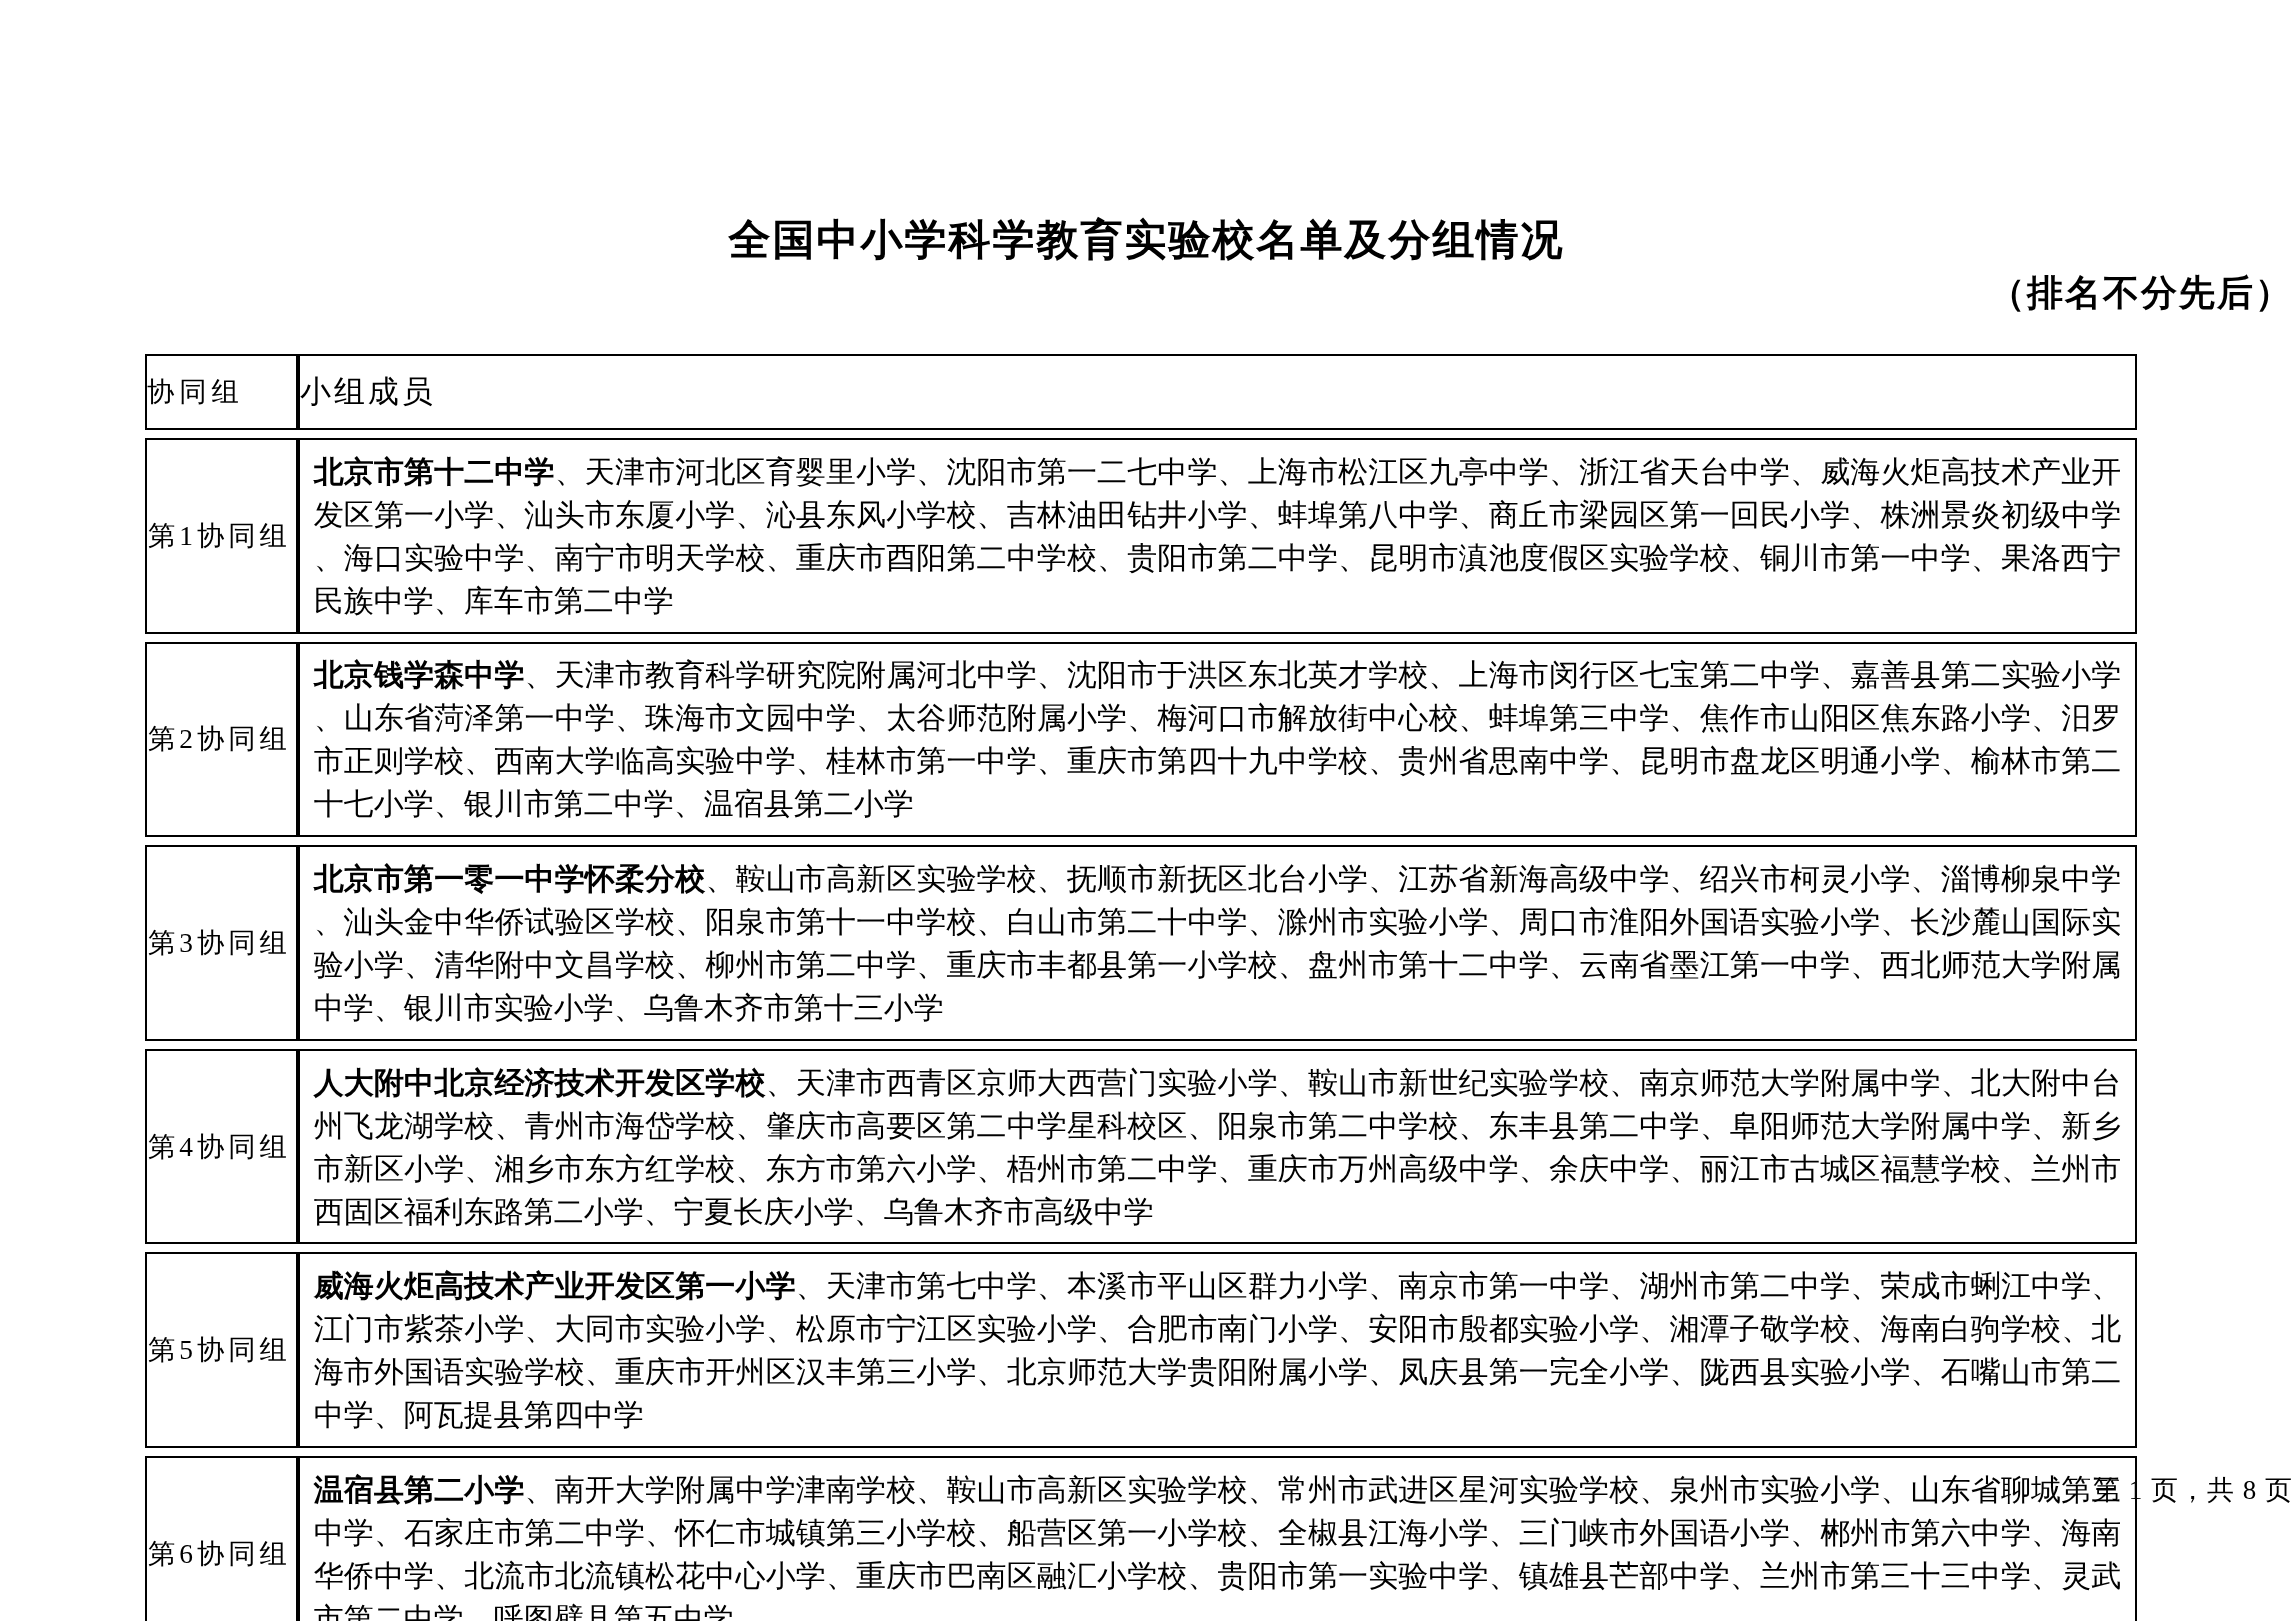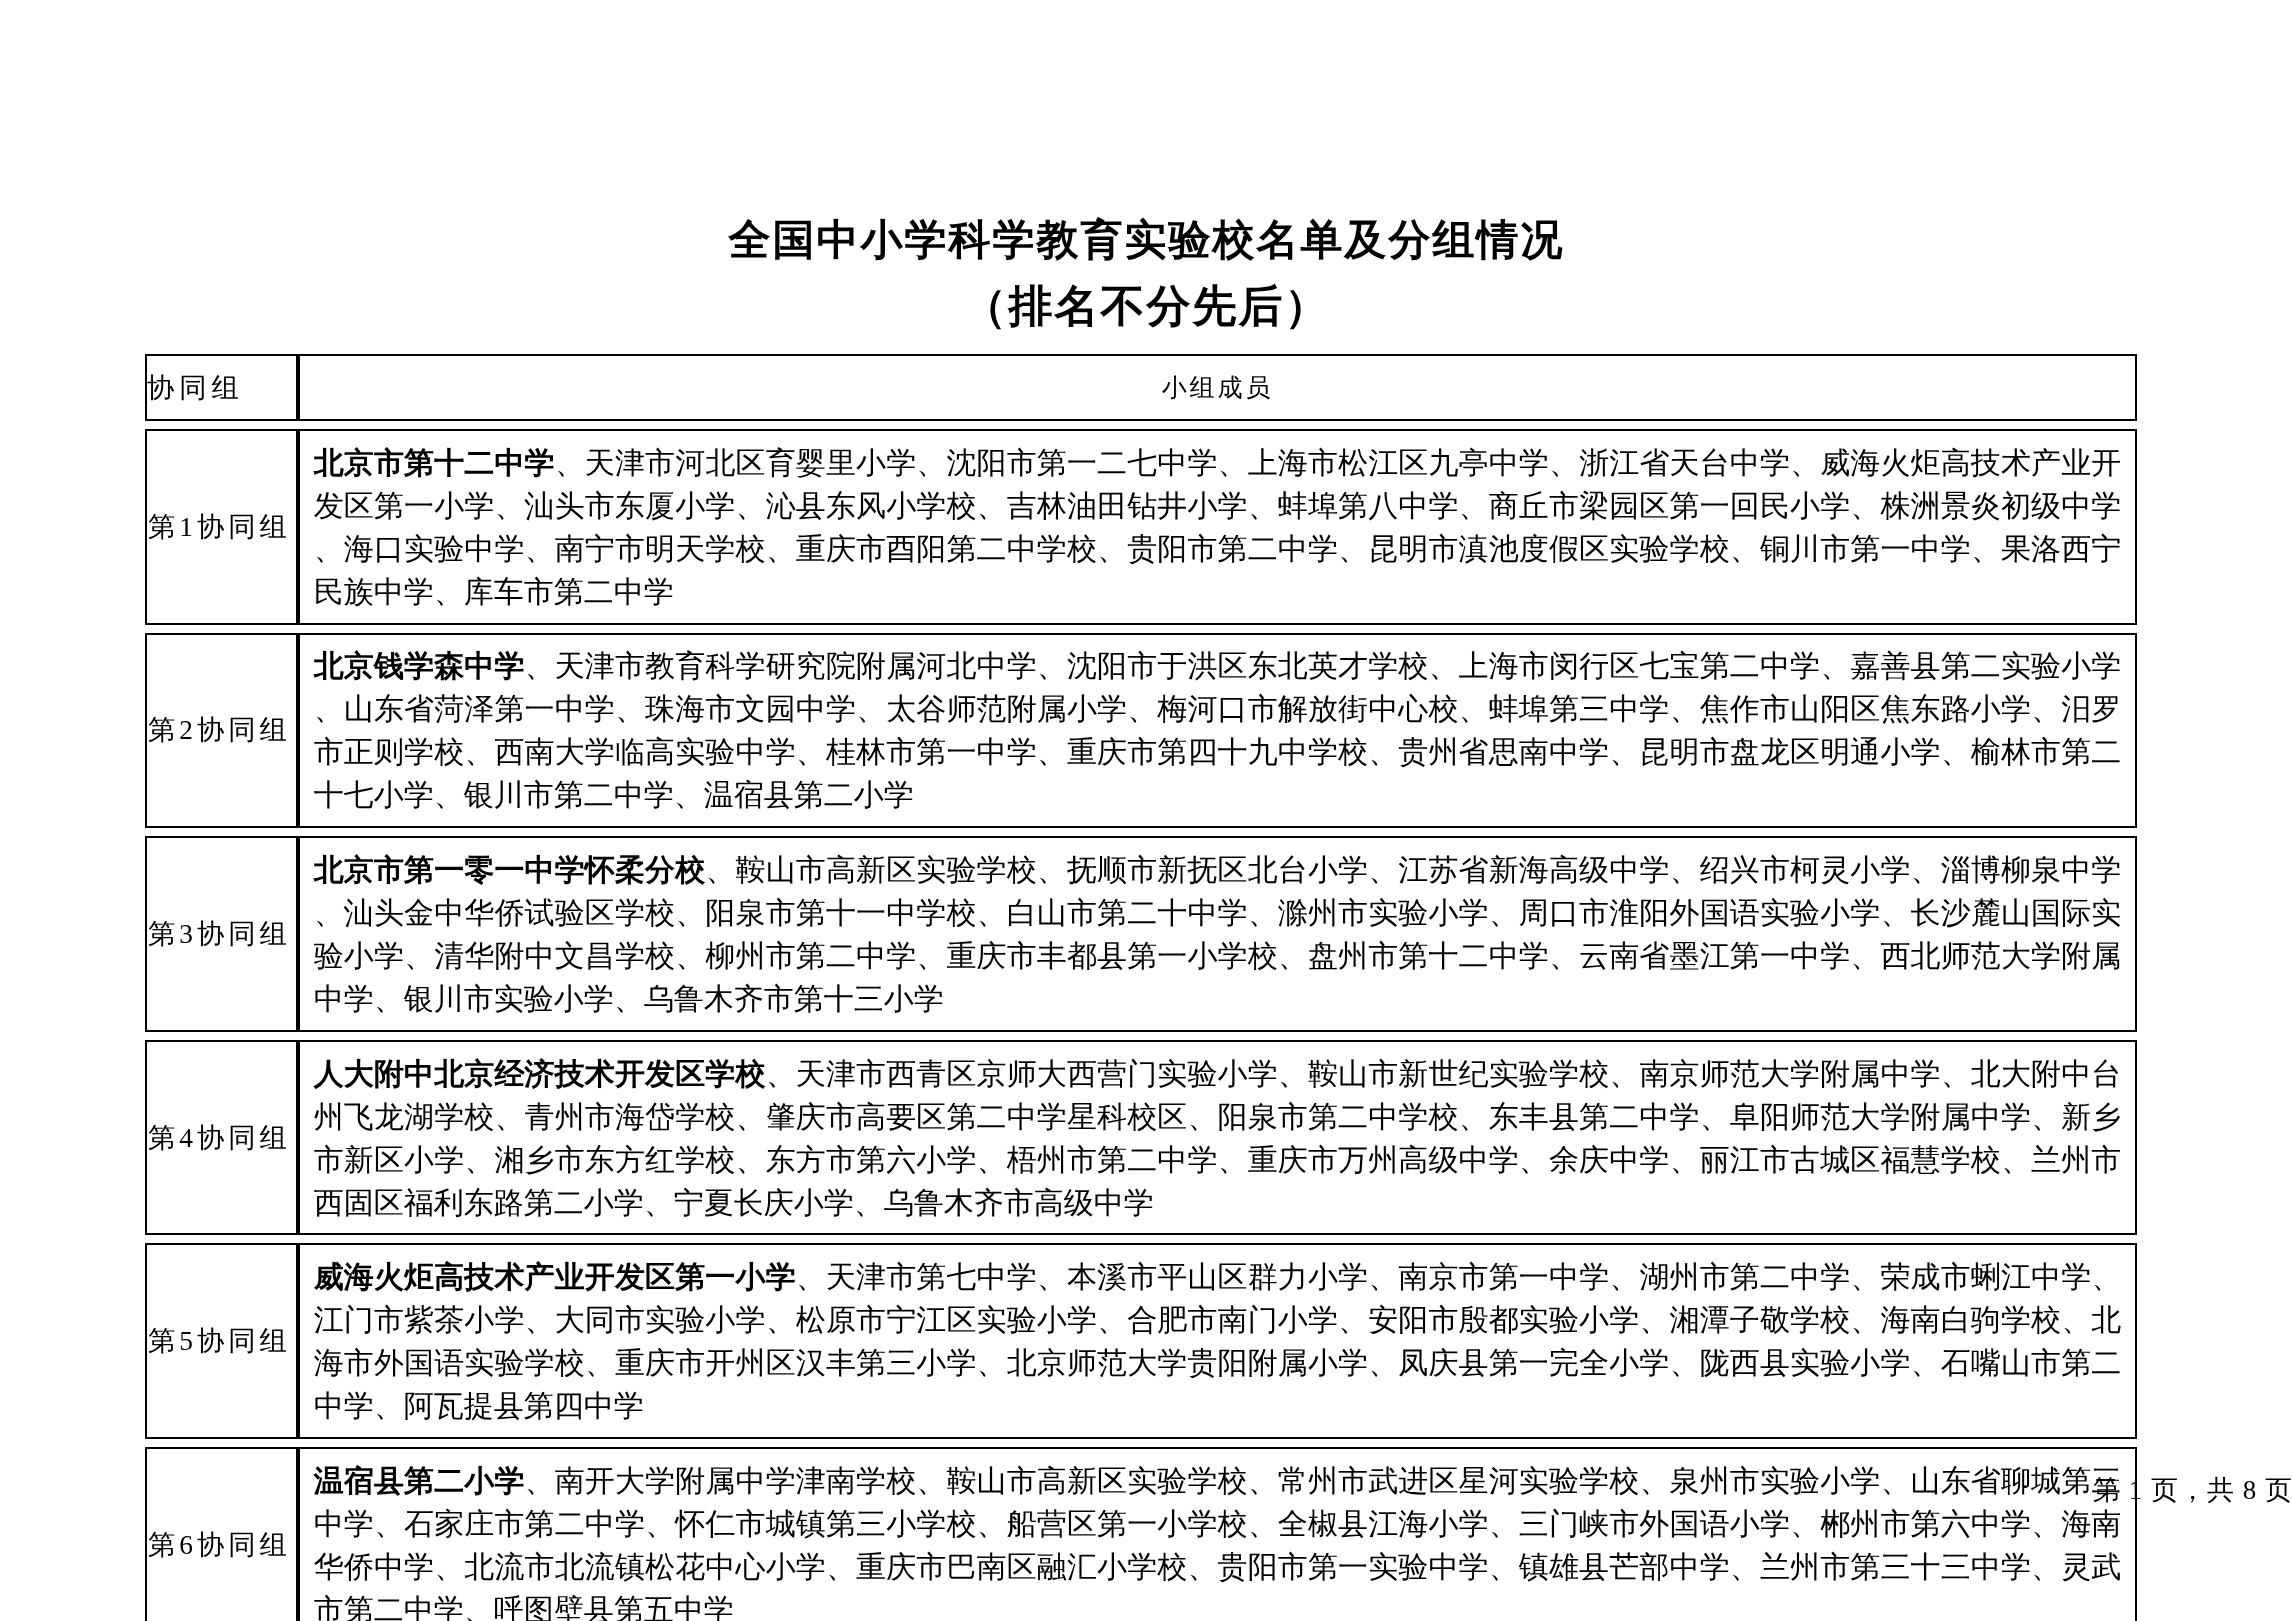--- a/index.html
+++ b/index.html
@@ -19,27 +19,27 @@
     width: 100%;
     text-align: center;
     font-family: "Liberation Sans", "DejaVu Sans", sans-serif;
     font-weight: 700;
     font-size: 42px;
     line-height: 51px;
     letter-spacing: 2px;
   }
   .doc-subtitle {
     position: absolute;
-    top: 282px;
+    top: 269px;
     left: 0;
     width: 100%;
-    text-align: center;
+    text-align: right;
     font-family: "Liberation Sans", "DejaVu Sans", sans-serif;
     font-weight: 700;
-    font-size: 44px;
+    font-size: 36px;
     line-height: 47px;
     letter-spacing: 2px;
   }
   table.group-table {
     position: absolute;
     left: 145px;
     top: 346px;
     width: 1992px;
     border-collapse: separate;
     border-spacing: 0 8.8px;
@@ -54,23 +54,23 @@
   th.col-group-header {
     width: 153px;
     font-weight: 400;
     font-size: 27.4px;
     padding: 10.8px 0;
     text-align: left;
     letter-spacing: 4.9px;
   }
   th.col-members-header {
     font-weight: 400;
-    font-size: 25px;
+    font-size: 31px;
     padding: 15px 0;
-    text-align: center;
+    text-align: left;
     letter-spacing: 2.9px;
   }
   td.col-group {
     width: 153px;
     text-align: left;
     vertical-align: middle;
     font-size: 27.4px;
     letter-spacing: 3.9px;
   }
   td.col-members {

